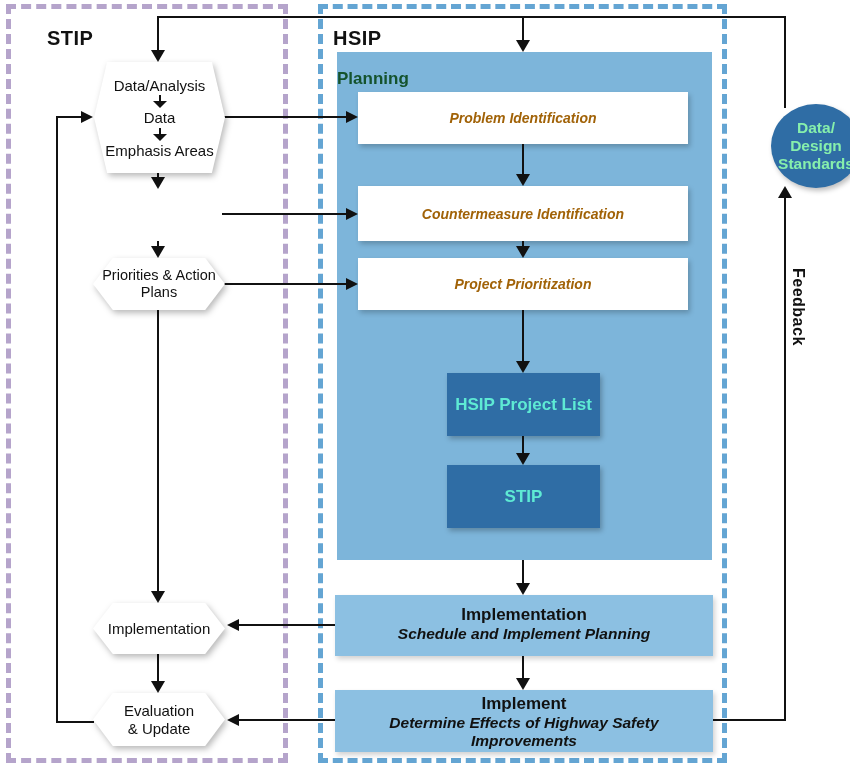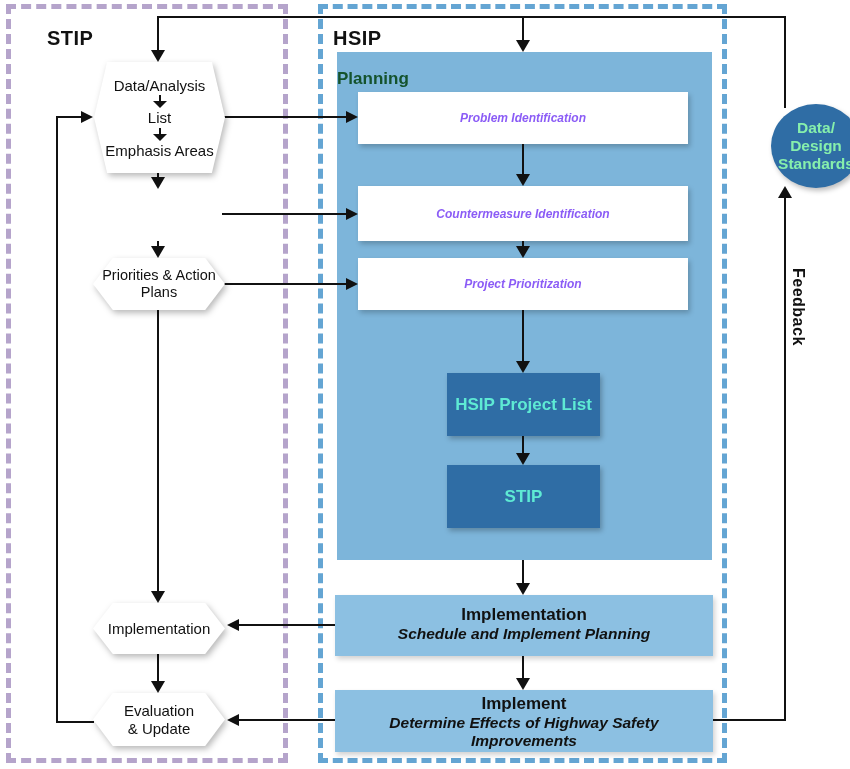--- a/index.html
+++ b/index.html
@@ -11,21 +11,21 @@
   .canvas{position:relative;width:850px;height:769px;background:#fff;overflow:hidden}
 
   .region{position:absolute;border:5px dashed var(--shsp-border)}
   .region.hsip{border-color:var(--hsip-border)}
   .region-label{position:absolute;font-size:20px;font-weight:bold;letter-spacing:.5px;color:#111}
 
   .planning-panel{position:absolute;left:337px;top:52px;width:375px;height:508px;background:var(--planning-fill)}
   .panel-title{position:absolute;left:0;top:17px;width:100%;text-align:left;font-size:17px;font-weight:bold;color:#14532d}
 
   .step-box{position:absolute;left:358px;width:330px;background:#fff;box-shadow:2px 3px 5px rgba(0,0,0,.22);
-    display:flex;align-items:center;justify-content:center;font-size:12px;font-weight:bold;font-style:italic;color:#8b5cf6}
+    display:flex;align-items:center;justify-content:center;font-size:14px;font-weight:bold;font-style:italic;color:#a16207}
 
   .dark-box{position:absolute;left:447px;width:153px;height:63px;background:var(--dark-fill);
     box-shadow:2px 3px 5px rgba(0,0,0,.25);display:flex;align-items:center;justify-content:center;
     color:#5eead4;font-weight:bold;font-size:17px}
 
   .phase-box{position:absolute;left:335px;width:378px;background:var(--light-box-fill);
     box-shadow:2px 3px 5px rgba(0,0,0,.18);text-align:center;color:#111}
   .phase-title{font-size:17px;font-weight:bold;line-height:1.2}
   .phase-sub{font-size:15.5px;font-weight:bold;font-style:italic;line-height:1.15;max-width:310px;margin:0 auto}
 
@@ -141,21 +141,21 @@
   <div class="ah ah-right" style="left:346px;top:208px"></div>
   <div class="ah ah-right" style="left:346px;top:278px"></div>
   <div class="ah ah-left" style="left:227px;top:619px"></div>
   <div class="ah ah-left" style="left:227px;top:714px"></div>
   <div class="ah ah-up" style="left:778px;top:186px"></div>
 
   <div class="hex-wrap" style="left:94px;top:62px;width:131px;height:111px">
     <div class="hex cluster">
       <span class="lbl">Data/Analysis</span>
       <div class="mini-arrow"></div>
-      <span class="lbl">List</span>
+      <span class="lbl">Data</span>
       <div class="mini-arrow"></div>
       <span class="lbl">Emphasis Areas</span>
     </div>
   </div>
   <div class="hex-wrap" style="left:93px;top:258px;width:132px;height:52px">
     <div class="hex" style="font-size:14.5px;padding:0 4px">
         <span class="lbl">Priorities &amp; Action Plans</span>
       </div>
   </div>
   <div class="hex-wrap" style="left:93px;top:603px;width:132px;height:51px">

